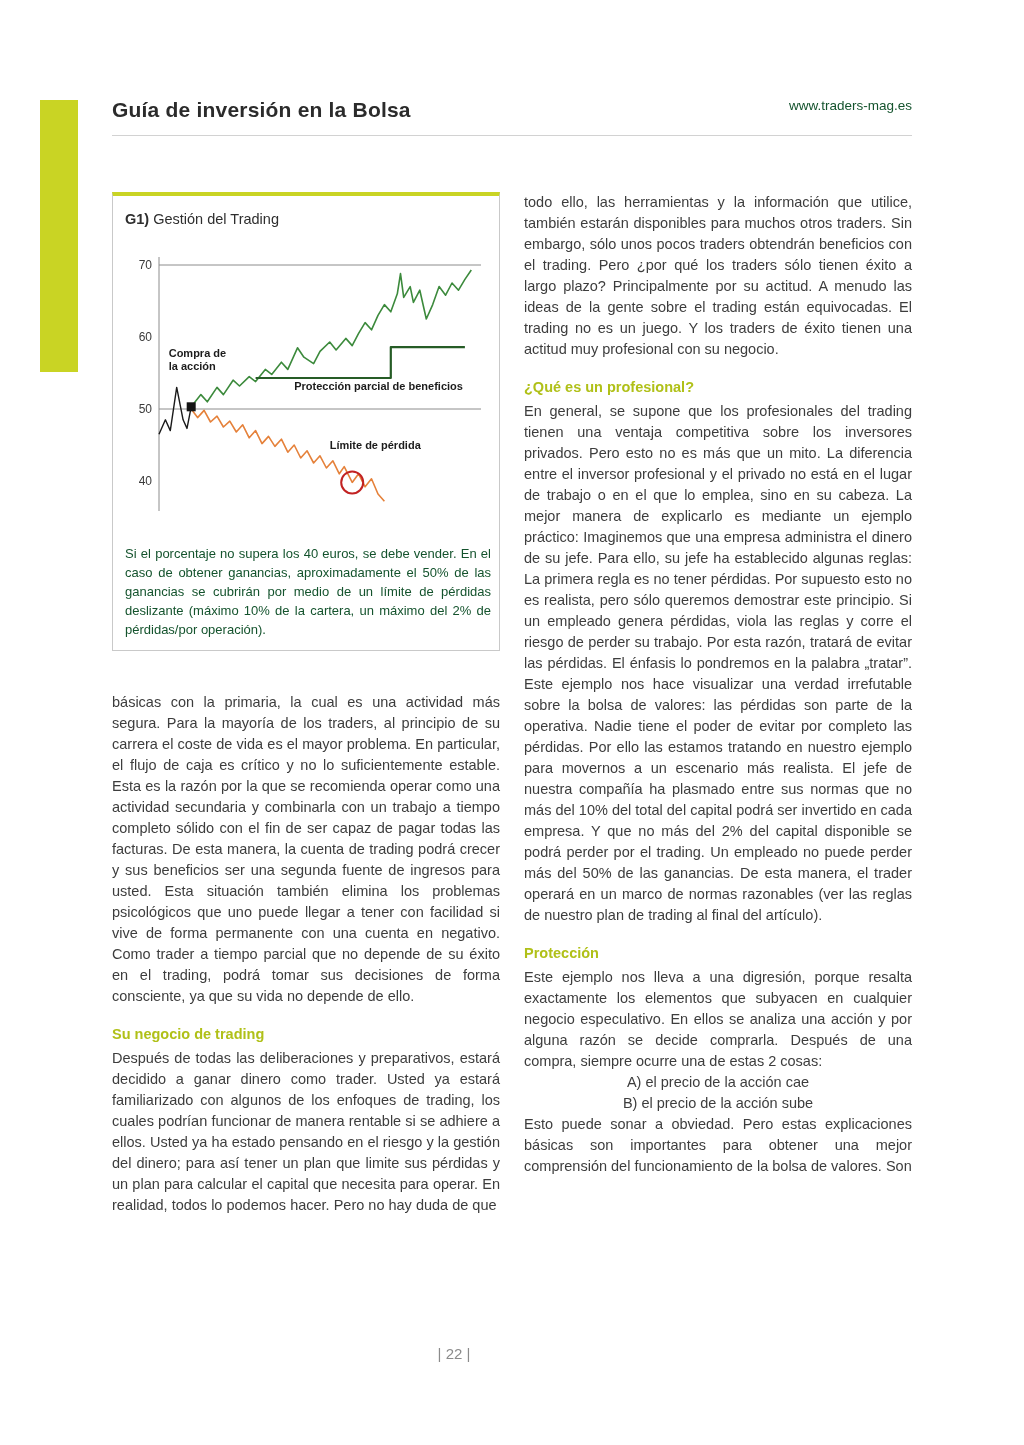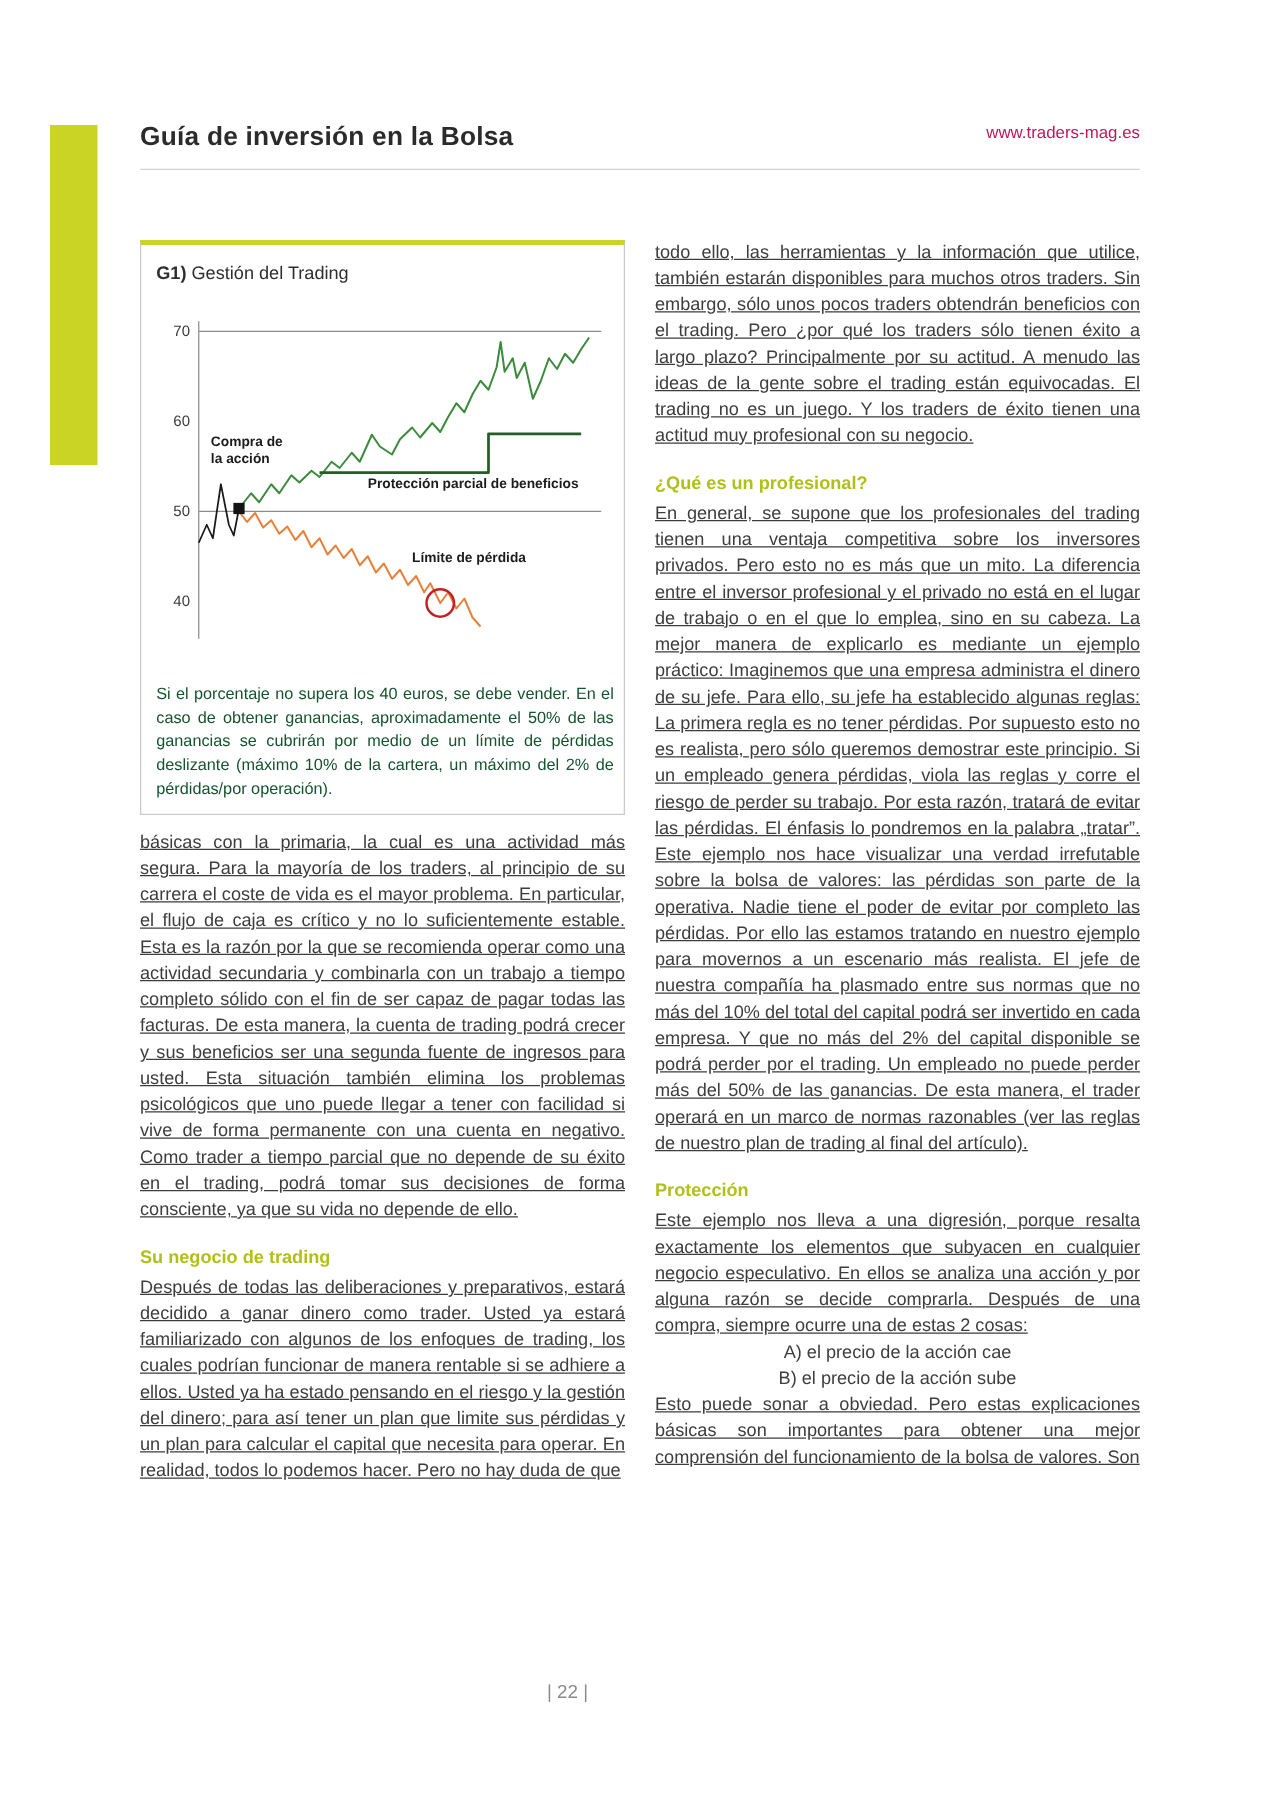--- a/index.html
+++ b/index.html
@@ -5,30 +5,30 @@
   * { margin:0; padding:0; box-sizing:border-box; }
   html,body { background:#ffffff; }
   body {
     width:1024px; height:1445px; position:relative; overflow:hidden;
     font-family:"Liberation Sans", sans-serif; color:#3d3d3d;
   }
   .lime-bar { position:absolute; left:40px; top:100px; width:38px; height:272px; background:var(--accent,#c9d424); }
   .content { position:absolute; left:112px; top:0; width:800px; }
   header { padding-top:98px; display:flex; justify-content:space-between; align-items:flex-start; }
   .page-title { font-size:21px; font-weight:bold; color:#2b2b2b; letter-spacing:0.2px; }
-  .site-url { font-size:13.5px; color:#be185d; }
+  .site-url { font-size:13.5px; color:#14532d; }
   .rule { border:none; border-top:1px solid #d2d2d2; margin-top:13px; }
   .columns { display:flex; gap:24px; margin-top:56px; }
   .col { width:388px; font-size:14.5px; line-height:21px; text-align:justify; color:#3d3d3d; }
-  .col p { margin:0 0 0 0;text-decoration:underline; }
+  .col p { margin:0 0 0 0; }
   .col h2 { color:var(--heading,#b7c41c); font-size:14.5px; line-height:20px; margin:17px 0 4px 0; text-align:left; }
   .list-line { text-align:center; }
 
   figure { border:1px solid #c9c9c9; border-top:4px solid var(--accent,#c9d424);
-           padding:13px 8px 11px 12px; margin:0 0 12px 0; }
+           padding:13px 8px 11px 12px; margin:0 0 41px 0; }
   .fig-title { font-size:14.5px; color:#2e2e2e; margin-bottom:9px; text-align:left; }
   .fig-title .fig-label { font-weight:bold; }
   .chart-wrap { width:362px; }
   figcaption { font-size:13px; line-height:19px; color:#14532d; text-align:justify; margin-top:7px; }
   .fig-source { font-size:10.5px; color:#8f8f8f; margin-top:10px; text-align:left; }
 
   footer { position:absolute; left:0; top:1345px; width:908px; text-align:center;
            font-size:15px; color:#8b8b8b; }
 </style>
 </head>

